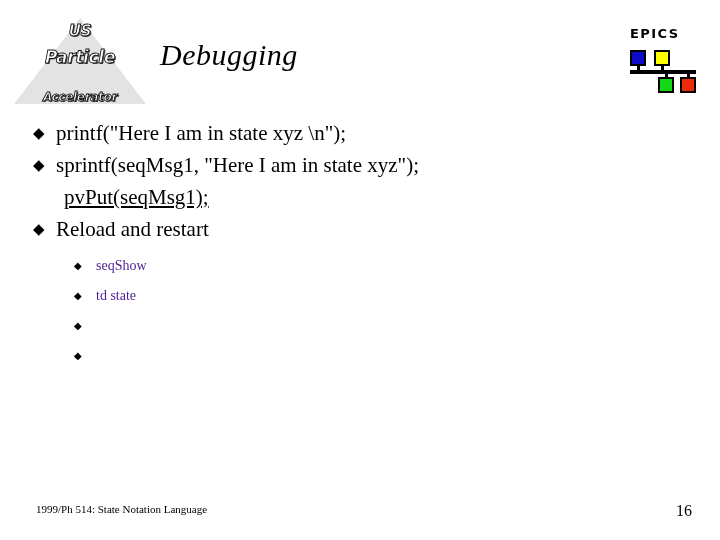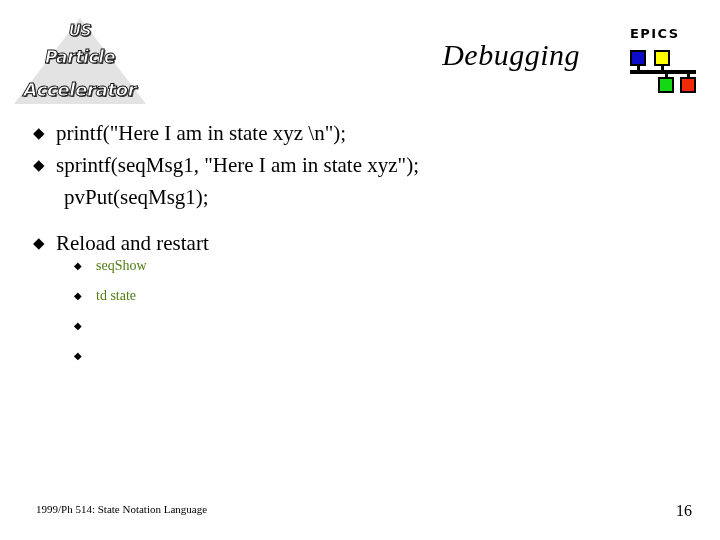--- a/index.html
+++ b/index.html
@@ -58,29 +58,29 @@
     font-weight: bold;
     font-style: italic;
     color: #ffffff;
     -webkit-text-stroke: 0.9px #111111;
     text-shadow: 1.2px 1.2px 0 #4a4a4a;
     line-height: 1.02;
     letter-spacing: -0.3px;
   }
   .upa-l1 { position:absolute; top: 12px; left:0; width:132px; font-size: 15px; }
   .upa-l2 { position:absolute; top: 37px; left:0; width:132px; font-size: 17px; }
-  .upa-l3 { position:absolute; top: 69px; left:0; width:132px; font-size: 18px; }
+  .upa-l3 { position:absolute; top: 79px; left:0; width:132px; font-size: 12px; }
 
   
   .title {
     position: absolute;
     left: 160px;
     top: 38px;
     width: 420px;
-    text-align: right;
+    text-align: left;
     font-family: "Liberation Serif", serif;
     font-style: italic;
     font-size: 30px;
     color: #000000;
     letter-spacing: 0.5px;
   }
 
   
   .epics-logo {
     position: absolute;
@@ -160,21 +160,22 @@
   .bullet-text {
     font-family: "Liberation Serif", serif;
     font-size: 21px;
     line-height: 30px;
     color: #000000;
     white-space: pre;
   }
   .cont-row {
     display: flex;
     align-items: flex-end;
-    margin-bottom: 16px;
+    margin-bottom: 2px;
+    text-decoration: underline;
   }
   .cont-spacer {
     width: 34px;
     flex: 0 0 34px;
   }
 
   
   .sub-list {
     position: absolute;
     left: 74px;
@@ -190,21 +191,21 @@
     width: 22px;
     flex: 0 0 22px;
     font-size: 10px;
     line-height: 19px;
     color: #000000;
   }
   .sub-text {
     font-family: "Liberation Serif", serif;
     font-size: 14px;
     line-height: 19px;
-    color: #4d7c0f;
+    color: #4c1d95;
     white-space: pre;
   }
 
   
   .footer-left {
     position: absolute;
     left: 36px;
     top: 503px;
     font-family: "Liberation Serif", serif;
     font-size: 11px;

